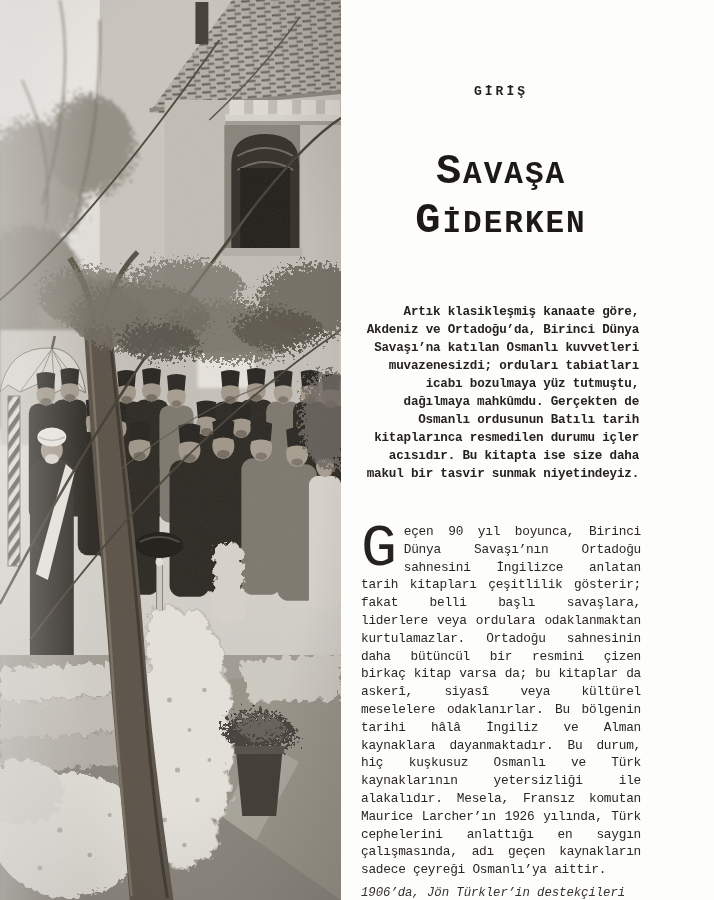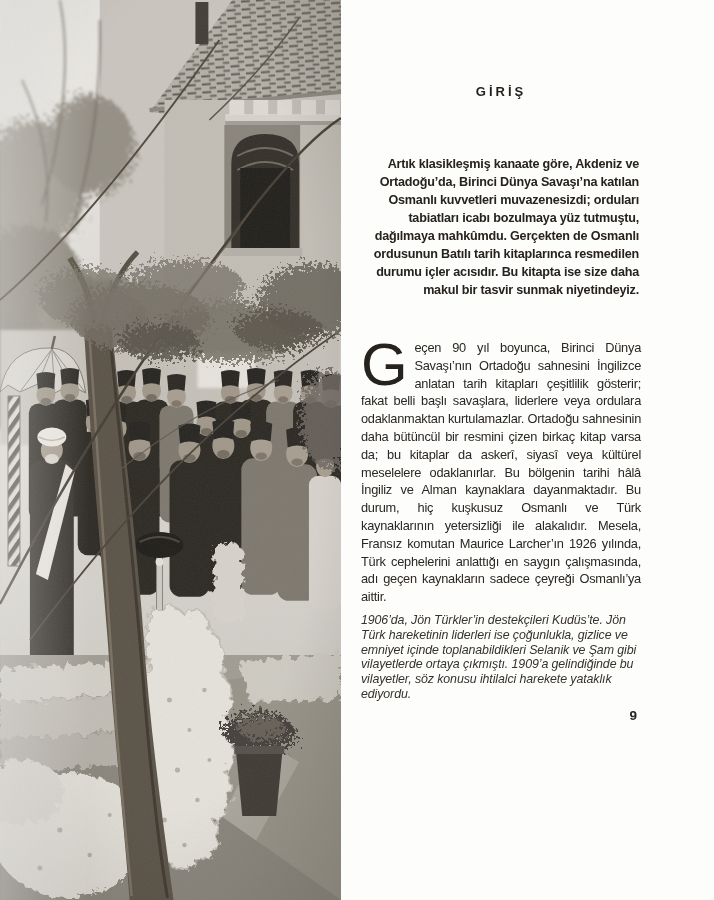--- a/index.html
+++ b/index.html
@@ -1,19 +1,19 @@
 <!DOCTYPE html>
 <html lang="tr"><head>
 <meta charset="utf-8">
 <style>
   html,body{margin:0;padding:0;background:#ffffff;}
   .page{
     position:relative;width:714px;height:900px;overflow:hidden;
     background:#fdfdfc;color:#26221d;
-    font-family:Liberation Sans, sans-serif;
+    font-family:Liberation Mono, monospace;
   }
   
   .photo{position:absolute;left:0;top:0;width:341px;height:900px;margin:0;}
   .photo svg{display:block;width:100%;height:100%;}
   
   .textcol{position:absolute;left:361px;top:0;width:280px;height:900px;}
   .kicker{
     margin:84px 0 0;text-align:center;font-weight:bold;
     font-size:13px;letter-spacing:3px;color:#221f1b;
   }
@@ -272,20 +272,24 @@
 
       <rect width="342" height="900" filter="url(#fGrain)" opacity="0.13"></rect>
       <rect width="342" height="900" fill="url(#vign)"></rect>
       <rect width="90" height="900" fill="url(#leftLight)"></rect>
     </svg>
   </figure>
 
   <main class="textcol">
     <div class="kicker">GİRİŞ</div>
 
+    <h1 class="title">
+      <span class="tline"><span class="tbig">S</span><span class="tsm">AVAŞA</span></span>
+      <span class="tline"><span class="tbig">G</span><span class="tsm">İDERKEN</span></span>
+    </h1>
 
     <p class="lede">Artık klasikleşmiş kanaate göre, Akdeniz ve Ortadoğu’da, Birinci Dünya Savaşı’na katılan Osmanlı kuvvetleri muvazenesizdi; orduları tabiatları icabı bozulmaya yüz tutmuştu, dağılmaya mahkûmdu. Gerçekten de Osmanlı ordusunun Batılı tarih kitaplarınca resmedilen durumu içler acısıdır. Bu kitapta ise size daha makul bir tasvir sunmak niyetindeyiz.</p>
 
     <p class="bodytext"><span class="dropcap">G</span><span>eçen 90 yıl boyunca, Birinci Dünya Savaşı’nın Ortadoğu sahnesini İngilizce anlatan tarih kitapları çeşitlilik gösterir; fakat belli başlı savaşlara, liderlere veya ordulara odaklanmaktan kurtulamazlar. Ortadoğu sahnesinin daha bütüncül bir resmini çizen birkaç kitap varsa da; bu kitaplar da askerî, siyasî veya kültürel meselelere odaklanırlar. Bu bölgenin tarihi hâlâ İngiliz ve Alman kaynaklara dayanmaktadır. Bu durum, hiç kuşkusuz Osmanlı ve Türk kaynaklarının yetersizliği ile alakalıdır. Mesela, Fransız komutan Maurice Larcher’ın 1926 yılında, Türk cephelerini anlattığı en saygın çalışmasında, adı geçen kaynakların sadece çeyreği Osmanlı’ya aittir.</span></p>
 
     <p class="caption">1906’da, Jön Türkler’in destekçileri Kudüs’te. Jön Türk hareketinin liderleri ise çoğunlukla, gizlice ve emniyet içinde toplanabildikleri Selanik ve Şam gibi vilayetlerde ortaya çıkmıştı. 1909’a gelindiğinde bu vilayetler, söz konusu ihtilalci harekete yataklık ediyordu.</p>
 
     <div class="pagenum">9</div>
   </main>
 </div>

